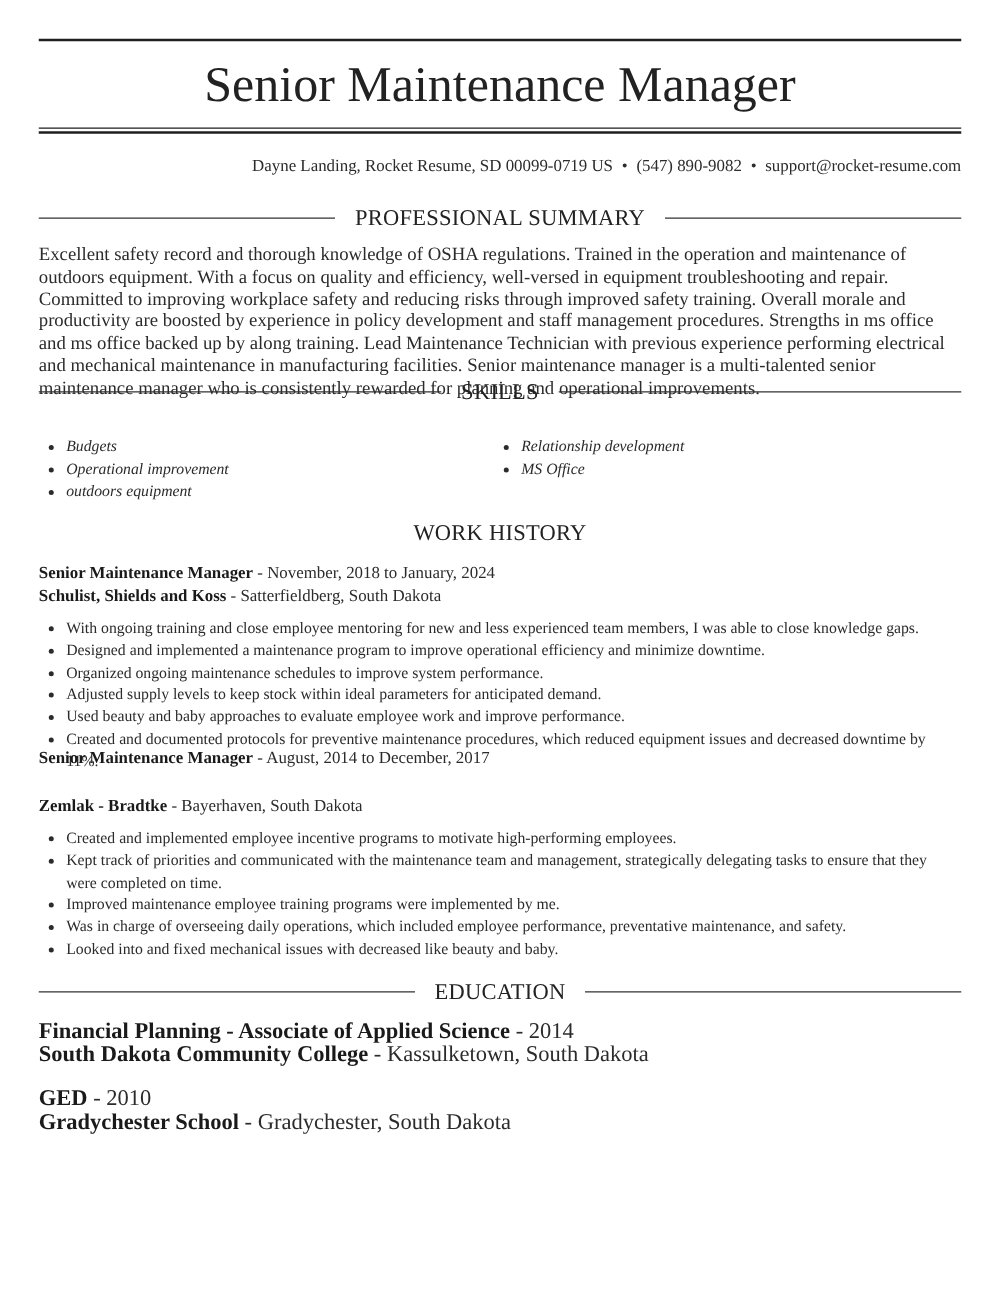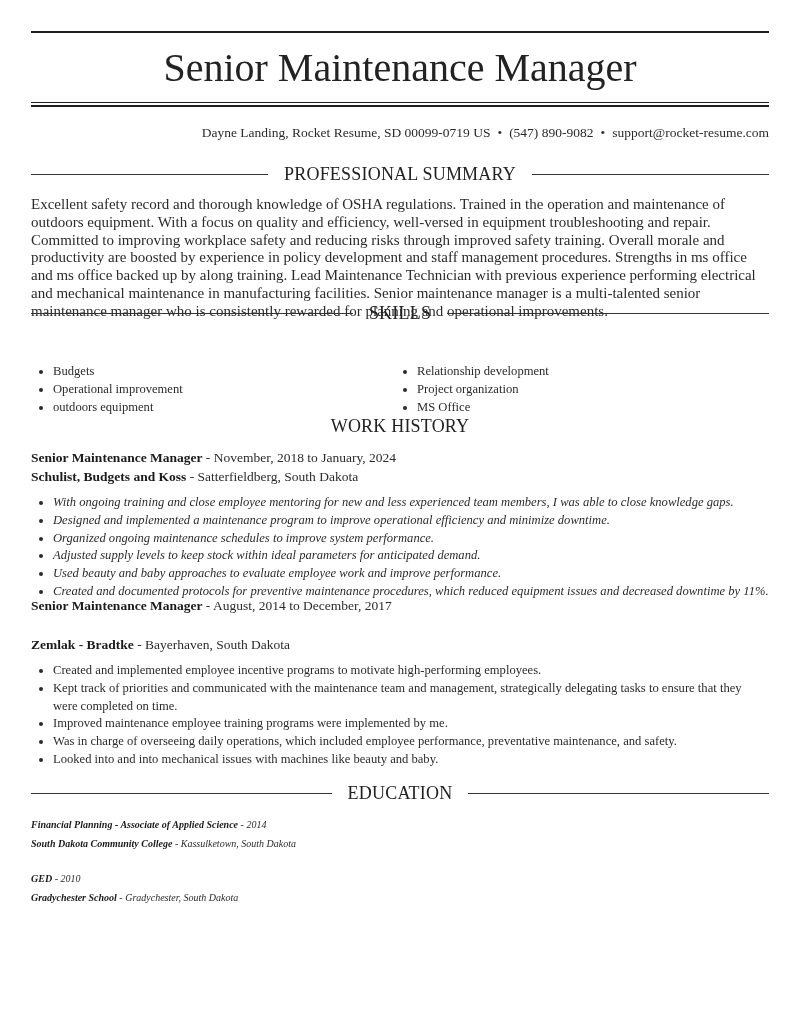--- a/index.html
+++ b/index.html
@@ -35,37 +35,37 @@
     .section-head .label {
       font-size: 18px; color: #222; padding: 0 16px; letter-spacing: 0.2px;
       white-space: nowrap; line-height: 22px;
     }
 
     .summary {
       position: absolute; left: 0; top: 196px; width: 738px;
       font-size: 15px; line-height: 17.8px; color: #2b2b2b;
     }
 
-    .skills { position: absolute; left: 0; top: 363px; width: 738px; display: flex; }
+    .skills { position: absolute; left: 0; top: 349px; width: 738px; display: flex; font-style: italic; }
     .skills ul { list-style: none; width: 364px; }
     .skills ul + ul { width: 374px; }
     .skills li, .bullets li {
       position: relative; padding-left: 22px;
       font-size: 12.6px; line-height: 17.8px; color: #2b2b2b;
     }
     .skills li::before, .bullets li::before {
       content: ""; position: absolute; left: 8px; top: 7px;
       width: 4px; height: 4px; border-radius: 50%; background: #2b2b2b;
     }
 
     .job-line { position: absolute; left: 0; width: 738px; font-size: 13.5px; line-height: 19px; color: #2b2b2b; }
     .job-line b { color: #1a1a1a; }
     .bullets { position: absolute; left: 0; width: 738px; list-style: none; }
 
-    .edu-line { position: absolute; left: 0; width: 738px; font-size: 10px; line-height: 19px; color: #2b2b2b; font-style: italic; }
+    .edu-line { position: absolute; left: 0; width: 738px; font-size: 18px; line-height: 19px; color: #2b2b2b; }
     .edu-line b { color: #1a1a1a; }
   </style>
 </head>
 <body>
 
 <div class="page">
   <div class="rule-top"></div>
   <h1 class="title">Senior Maintenance Manager</h1>
   <div class="rule-bot1"></div>
   <div class="rule-bot2"></div>
@@ -87,58 +87,57 @@
     <div class="line"></div>
   </div>
   <div class="skills">
     <ul>
       <li>Budgets</li>
       <li>Operational improvement</li>
       <li>outdoors equipment</li>
     </ul>
     <ul>
       <li>Relationship development</li>
-      <li>Project organization</li>
       <li>MS Office</li>
     </ul>
   </div>
 
   <div class="section-head" style="top:415px;flex-direction:column;">
     <div class="line"></div>
     <div class="label">WORK HISTORY</div>
     <div class="line"></div>
   </div>
 
   <div class="job-line" style="top:448px;">
     <b>Senior Maintenance Manager</b><span> - </span><span>November, 2018 to January, 2024</span>
   </div>
   <div class="job-line" style="top:467px;">
-    <b>Schulist, Budgets and Koss</b><span> - </span><span>Satterfieldberg, South Dakota</span>
+    <b>Schulist, Shields and Koss</b><span> - </span><span>Satterfieldberg, South Dakota</span>
   </div>
-  <ul class="bullets" style="top:494px;font-style:italic;">
+  <ul class="bullets" style="top:494px;">
     <li>With ongoing training and close employee mentoring for new and less experienced team members, I was able to close knowledge gaps.</li>
     <li>Designed and implemented a maintenance program to improve operational efficiency and minimize downtime.</li>
     <li>Organized ongoing maintenance schedules to improve system performance.</li>
     <li>Adjusted supply levels to keep stock within ideal parameters for anticipated demand.</li>
     <li>Used beauty and baby approaches to evaluate employee work and improve performance.</li>
     <li>Created and documented protocols for preventive maintenance procedures, which reduced equipment issues and decreased downtime by 11%.</li>
   </ul>
 
   <div class="job-line" style="top:596px;">
     <b>Senior Maintenance Manager</b><span> - </span><span>August, 2014 to December, 2017</span>
   </div>
   <div class="job-line" style="top:635px;">
     <b>Zemlak - Bradtke</b><span> - </span><span>Bayerhaven, South Dakota</span>
   </div>
   <ul class="bullets" style="top:662px;">
     <li>Created and implemented employee incentive programs to motivate high-performing employees.</li>
     <li>Kept track of priorities and communicated with the maintenance team and management, strategically delegating tasks to ensure that they were completed on time.</li>
     <li>Improved maintenance employee training programs were implemented by me.</li>
     <li>Was in charge of overseeing daily operations, which included employee performance, preventative maintenance, and safety.</li>
-    <li>Looked into and into mechanical issues with machines like beauty and baby.</li>
+    <li>Looked into and fixed mechanical issues with decreased like beauty and baby.</li>
   </ul>
 
   <div class="section-head" style="top:782px;">
     <div class="line"></div>
     <div class="label">EDUCATION</div>
     <div class="line"></div>
   </div>
 
   <div class="edu-line" style="top:815px;">
     <b>Financial Planning - Associate of Applied Science</b><span> - </span><span>2014</span>

